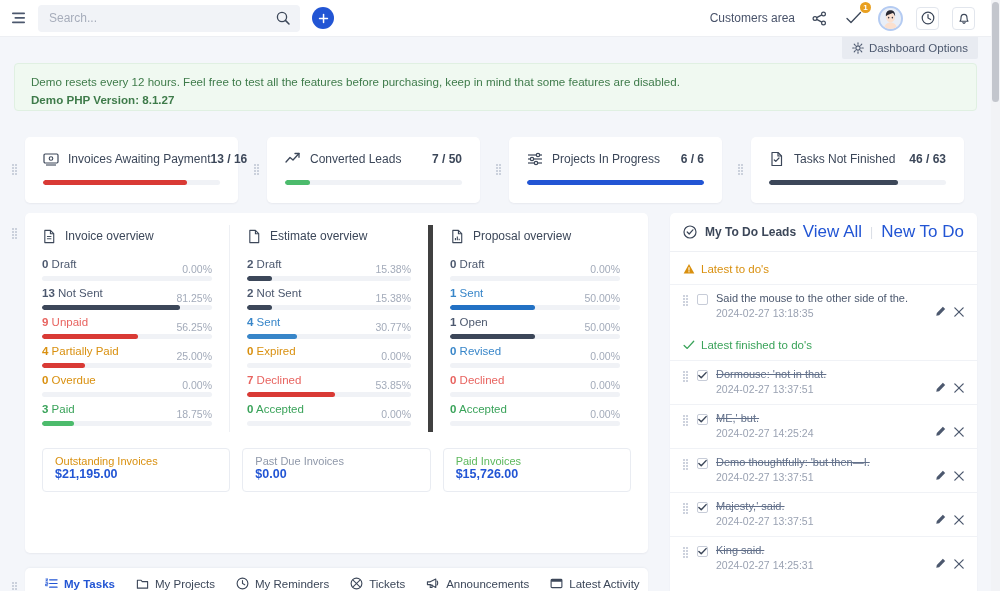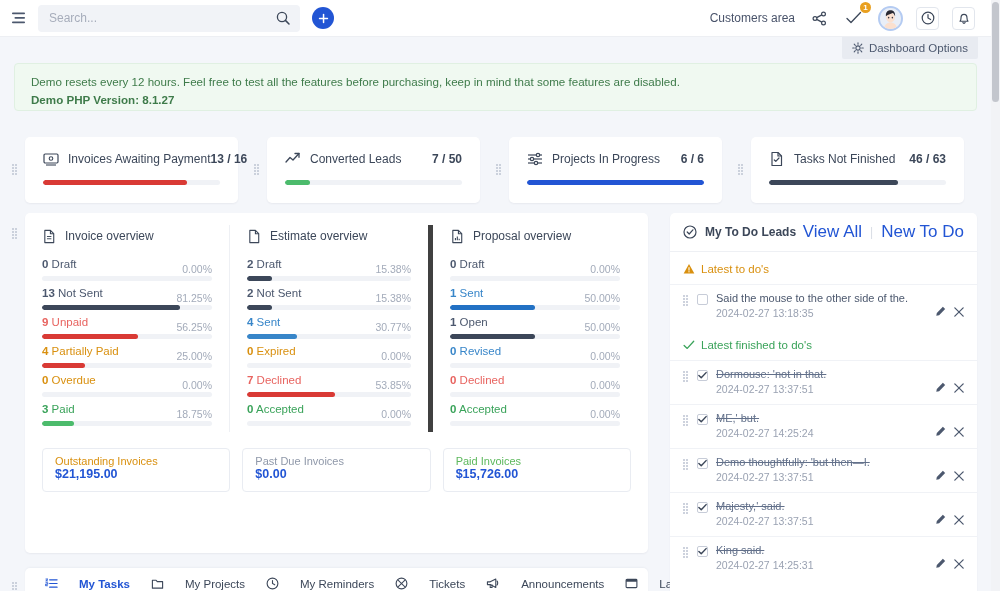--- a/index.html
+++ b/index.html
@@ -130,21 +130,21 @@
   .sumtitle { font-size: 11px; }
   .sumval { font-size: 12.5px; font-weight: bold; color: #2255d4; }
 
   
   .tabspanel {
     position: absolute; top: 568px; left: 25px; width: 623px; height: 40px;
     background: #fff; border-radius: 5px 5px 0 0;
     box-shadow: 0 -1px 2px rgba(30,40,70,.04);
   }
   .tabs { display: flex; align-items: center; height: 31px; padding-left: 20px; gap: 21px; }
-  .tab { display: flex; align-items: center; gap: 21px; font-size: 11.5px; color: #3c4759; cursor: pointer; white-space: nowrap;}
+  .tab { display: flex; align-items: center; gap: 6px; font-size: 11.5px; color: #3c4759; cursor: pointer; white-space: nowrap;}
   .tab.active { color: #2255d4; font-weight: bold; }
 
   
   .todo {
     position: absolute; top: 213px; left: 670px; width: 307px; height: 390px;
     background: #fff; border-radius: 5px; box-shadow: 0 1px 2px rgba(30,40,70,.06);
     overflow: hidden;
   }
   .todo-head {
     display: flex; align-items: center; height: 39px; padding: 0 13px;

